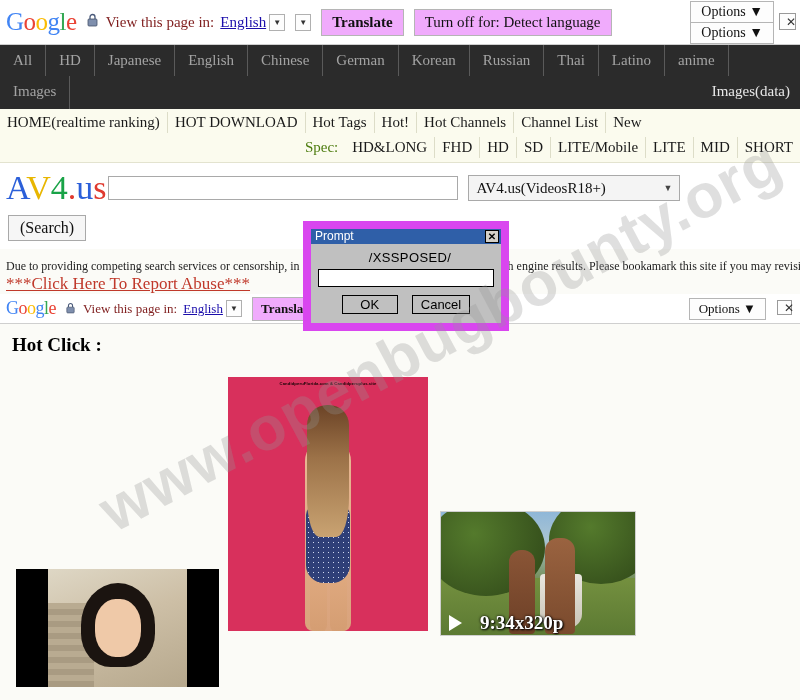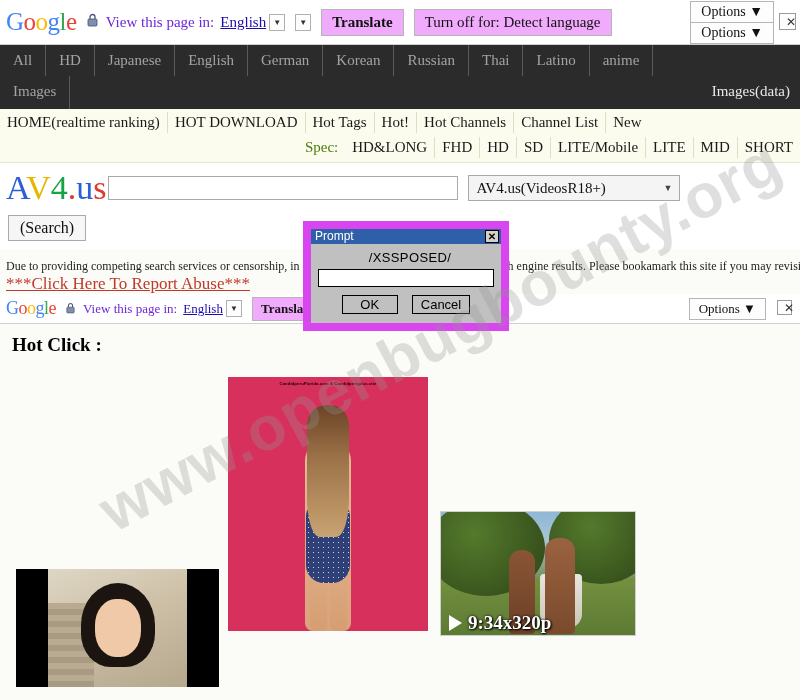--- a/index.html
+++ b/index.html
@@ -30,21 +30,21 @@
   .gbar-top { height: 45px; }
   .gbar-bottom { height: 30px; }
 
   .glogo { font-family: "Liberation Serif", serif; letter-spacing: -0.5px; white-space: nowrap; }
   .glogo-top { font-size: 25px; }
   .glogo-bottom { font-size: 18px; }
   .gl-b { color: #4285F4; } .gl-r { color: #EA4335; }
   .gl-y { color: #FBBC05; } .gl-g { color: #34A853; }
 
   .lock-icon { margin: 0 8px 0 10px; display: inline-block; }
-  .gtext { font-size: 15px; color: #6d28d9; white-space: nowrap; }
+  .gtext { font-size: 15px; color: #7f1d1d; white-space: nowrap; }
   .gbar-bottom .gtext { font-size: 13px; }
   .glang {
     color: #1a0dab; text-decoration: underline;
     margin-left: 6px; font-size: 15px; white-space: nowrap;
   }
   .gbar-bottom .glang { font-size: 13px; }
   .mini-drop {
     display: inline-flex; align-items: center; justify-content: center;
     width: 14px; height: 15px; margin-left: 3px;
     border: 1px solid #b0b0b0; background: #fdfdfd;
@@ -306,21 +306,21 @@
     position: absolute; left: 104px; top: 26px; width: 30px; height: 96px;
     background: linear-gradient(180deg,#9a6340,#7a4a2d); border-radius: 13px 13px 4px 4px;
   }
   .thumb-c .skirt {
     position: absolute; left: 99px; top: 62px; width: 42px; height: 54px;
     background: linear-gradient(180deg,#e9e6df,#c9c4b6);
     border-radius: 4px 4px 14px 14px;
   }
   .thumb-c .durbar {
     position: absolute; left: 0; right: 0; bottom: 0;
-    display: flex; align-items: center; gap: 6px;
+    display: flex; align-items: center; gap: 18px;
     padding: 0 4px 0 8px; height: 24px;
     color: #ffffff; font-size: 19px; font-weight: bold;
     font-family: "Liberation Serif", serif;
     text-shadow: 0 0 3px #000, 1px 1px 2px #000;
   }
   .playtri {
     width: 0; height: 0;
     border-left: 13px solid #ffffff;
     border-top: 8px solid transparent;
     border-bottom: 8px solid transparent;
@@ -369,20 +369,21 @@
     <button class="xclose">✕</button>
   </div>
 
   
   <div class="darknav">
     <div class="row row1">
       <span class="cell">All</span>
       <span class="cell">HD</span>
       <span class="cell">Japanese</span>
       <span class="cell">English</span>
+      <span class="cell">Chinese</span>
       <span class="cell">German</span>
       <span class="cell">Korean</span>
       <span class="cell">Russian</span>
       <span class="cell">Thai</span>
       <span class="cell">Latino</span>
       <span class="cell">anime</span>
     </div>
     <div class="row row2">
       <span class="cell">Images</span>
       <span class="right-cell">Images(data)</span>

